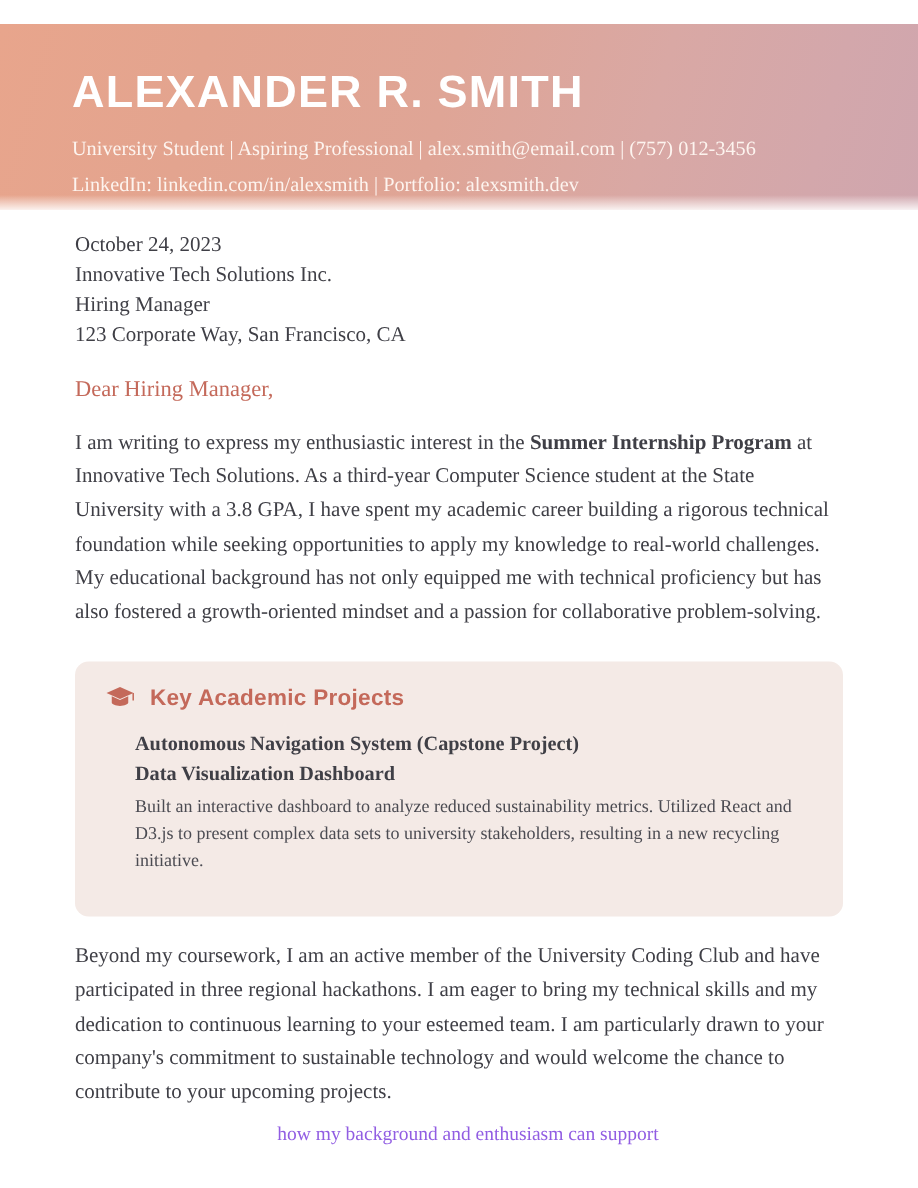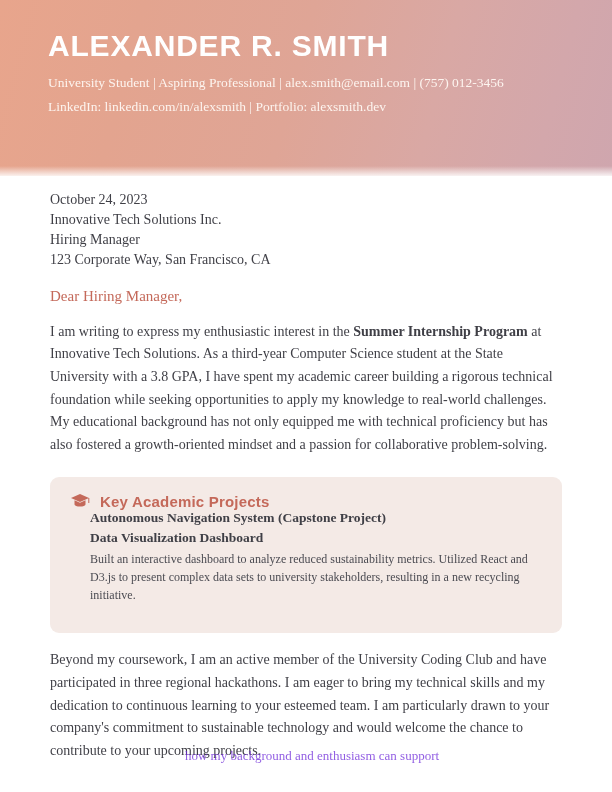--- a/index.html
+++ b/index.html
@@ -17,25 +17,26 @@
   .page {
     position: relative;
     width: 612px;
     height: 792px;
     overflow: hidden;
   }
 
   
   .header {
     position: relative;
-    height: 176px;
+    height: 124px;
     background: linear-gradient(105deg, #e8a58c 0%, #e3a48f 22%, #dfa596 48%, #d9a8a4 70%, #d3a7ab 88%, #cfa6ae 100%);
     padding: 30px 48px 0 48px;
     box-sizing: border-box;
     color: #ffffff;
+    margin-top: 16px;
   }
   .header .name {
     font-family: "Liberation Sans", sans-serif;
     font-weight: bold;
     font-size: 30px;
     letter-spacing: 0.8px;
     color: #ffffff;
     margin: 0 0 12px 0;
     line-height: 1.05;
   }
@@ -102,20 +103,21 @@
     margin-top: 20px;
     background: #f4eae6;
     border-radius: 9px;
     padding: 16px 20px 18px 20px;
     box-sizing: border-box;
   }
   .card-head {
     display: flex;
     align-items: center;
     gap: 10px;
+    margin-bottom: 14px;
   }
   .card-head .cap-icon {
     width: 20px;
     height: 16px;
     display: inline-block;
     position: relative;
   }
   .card-title {
     font-family: "Liberation Sans", sans-serif;
     font-weight: bold;

